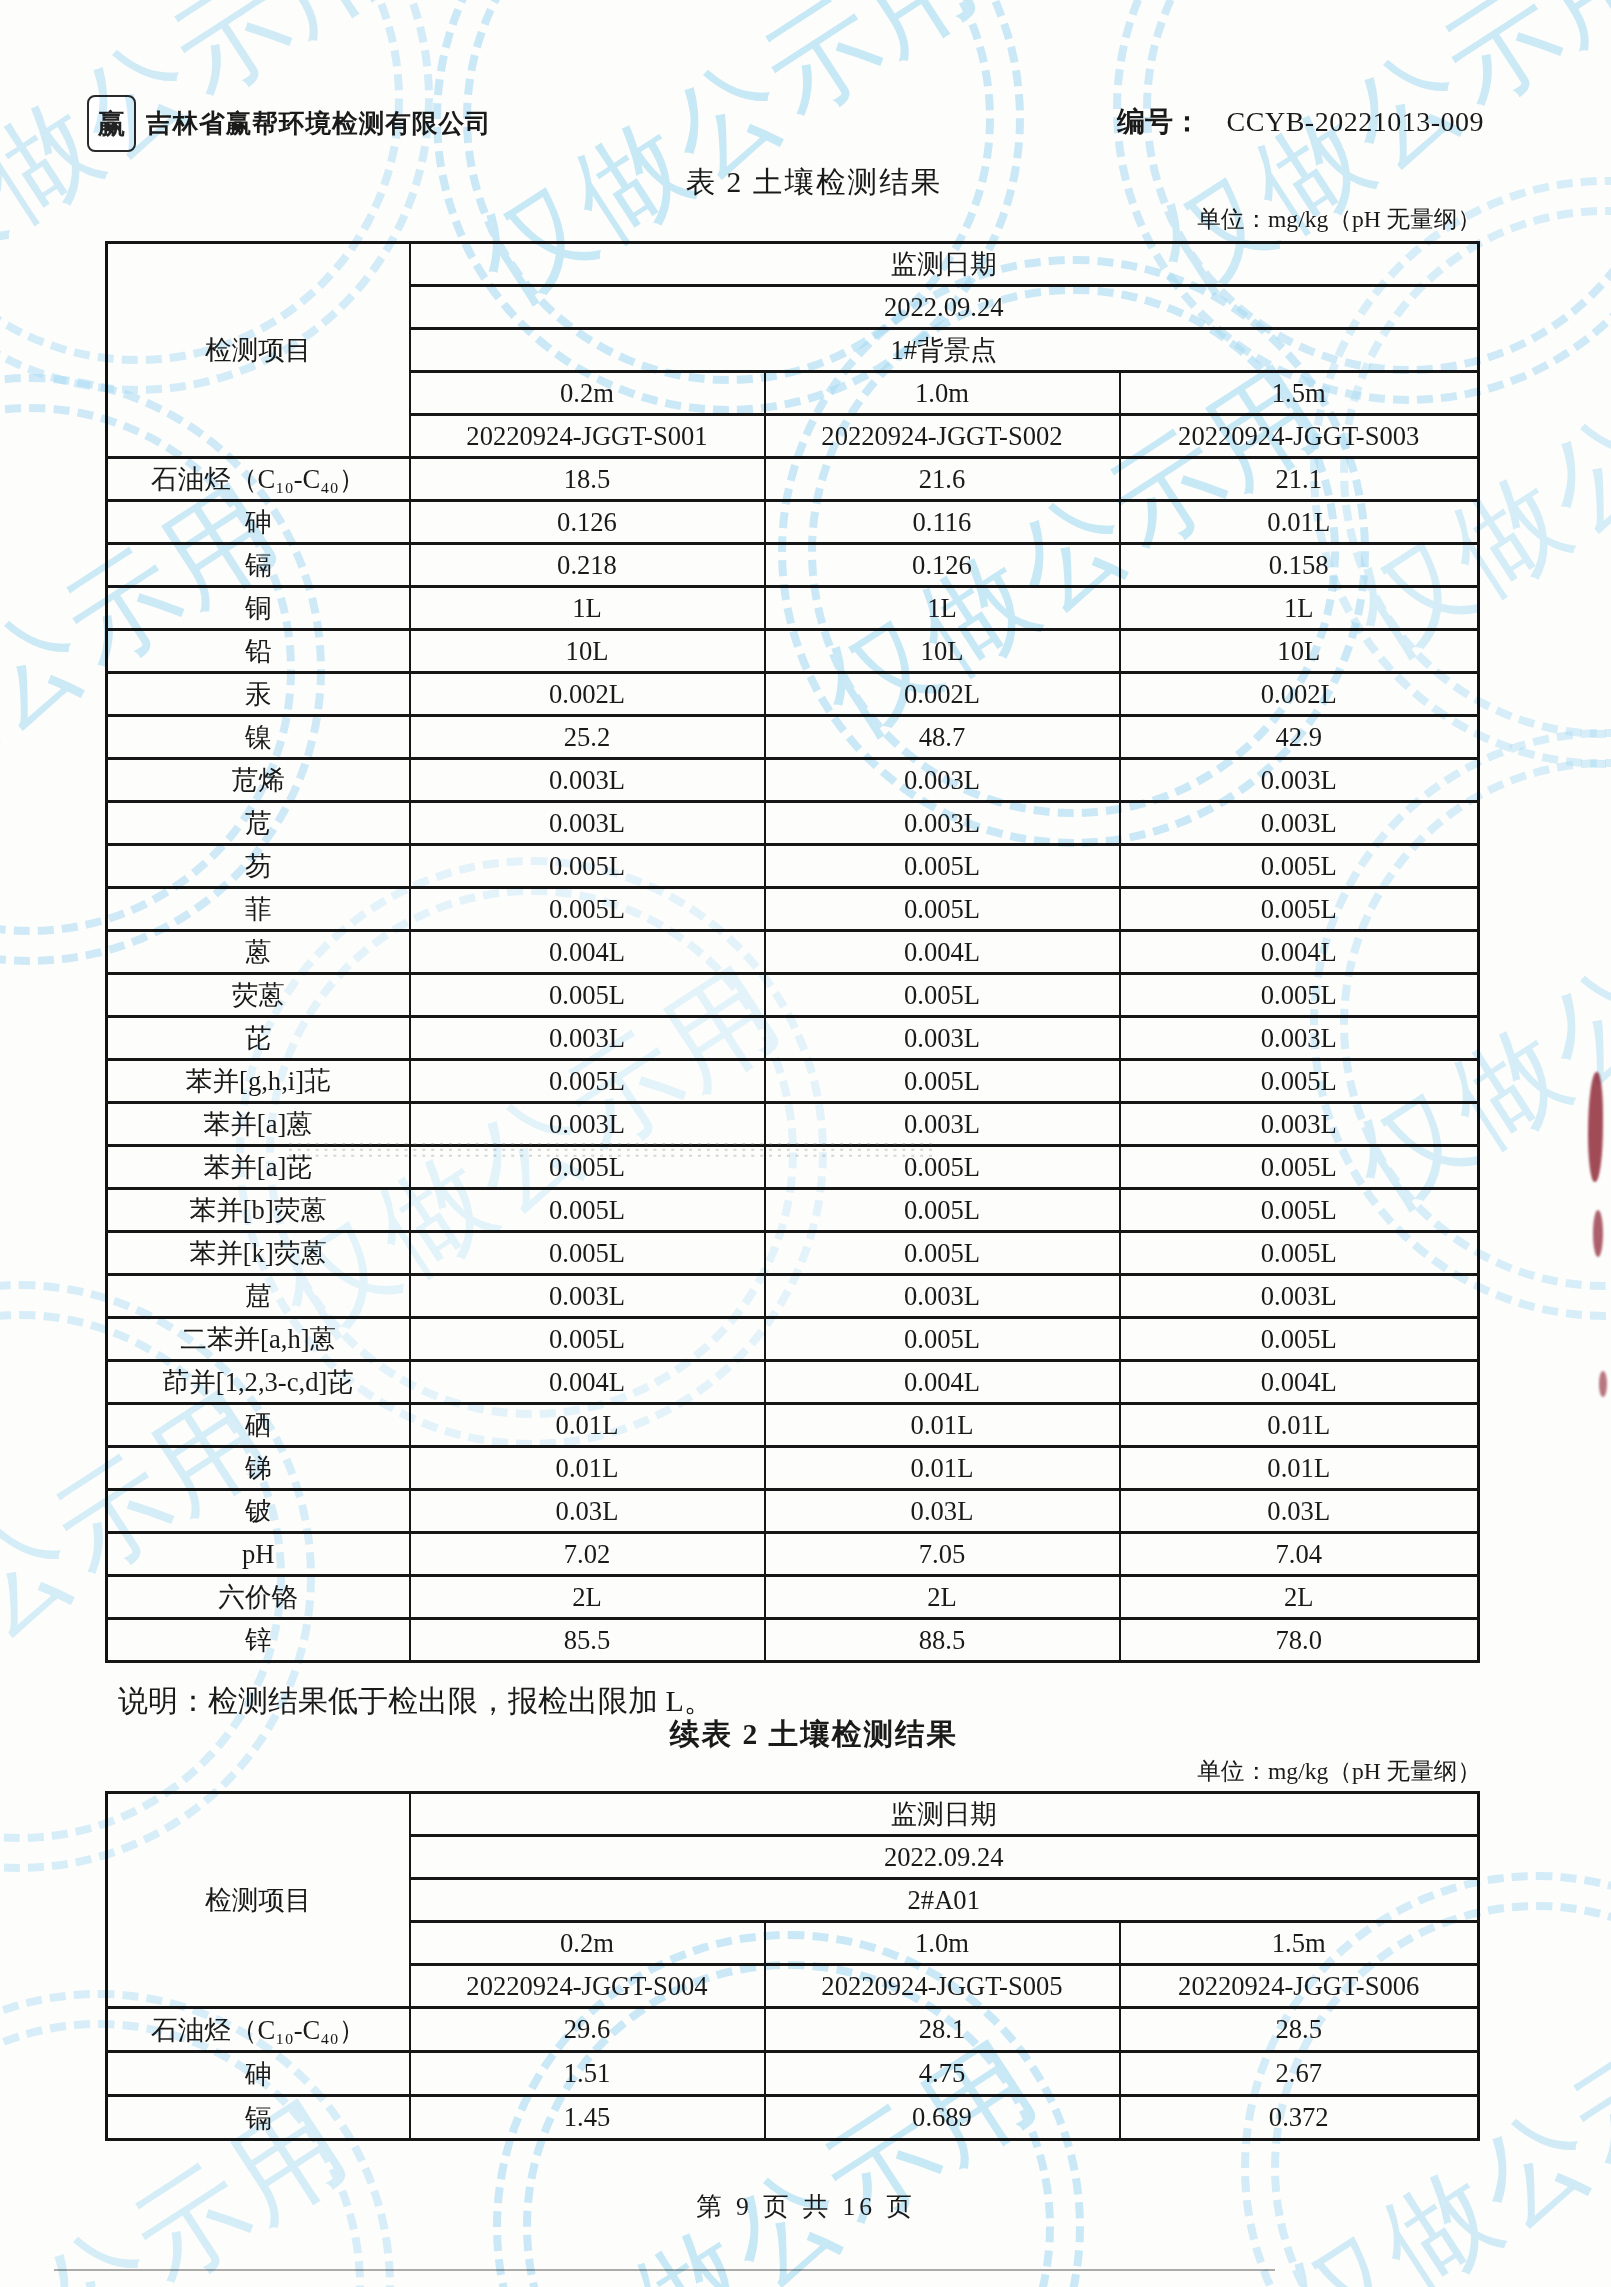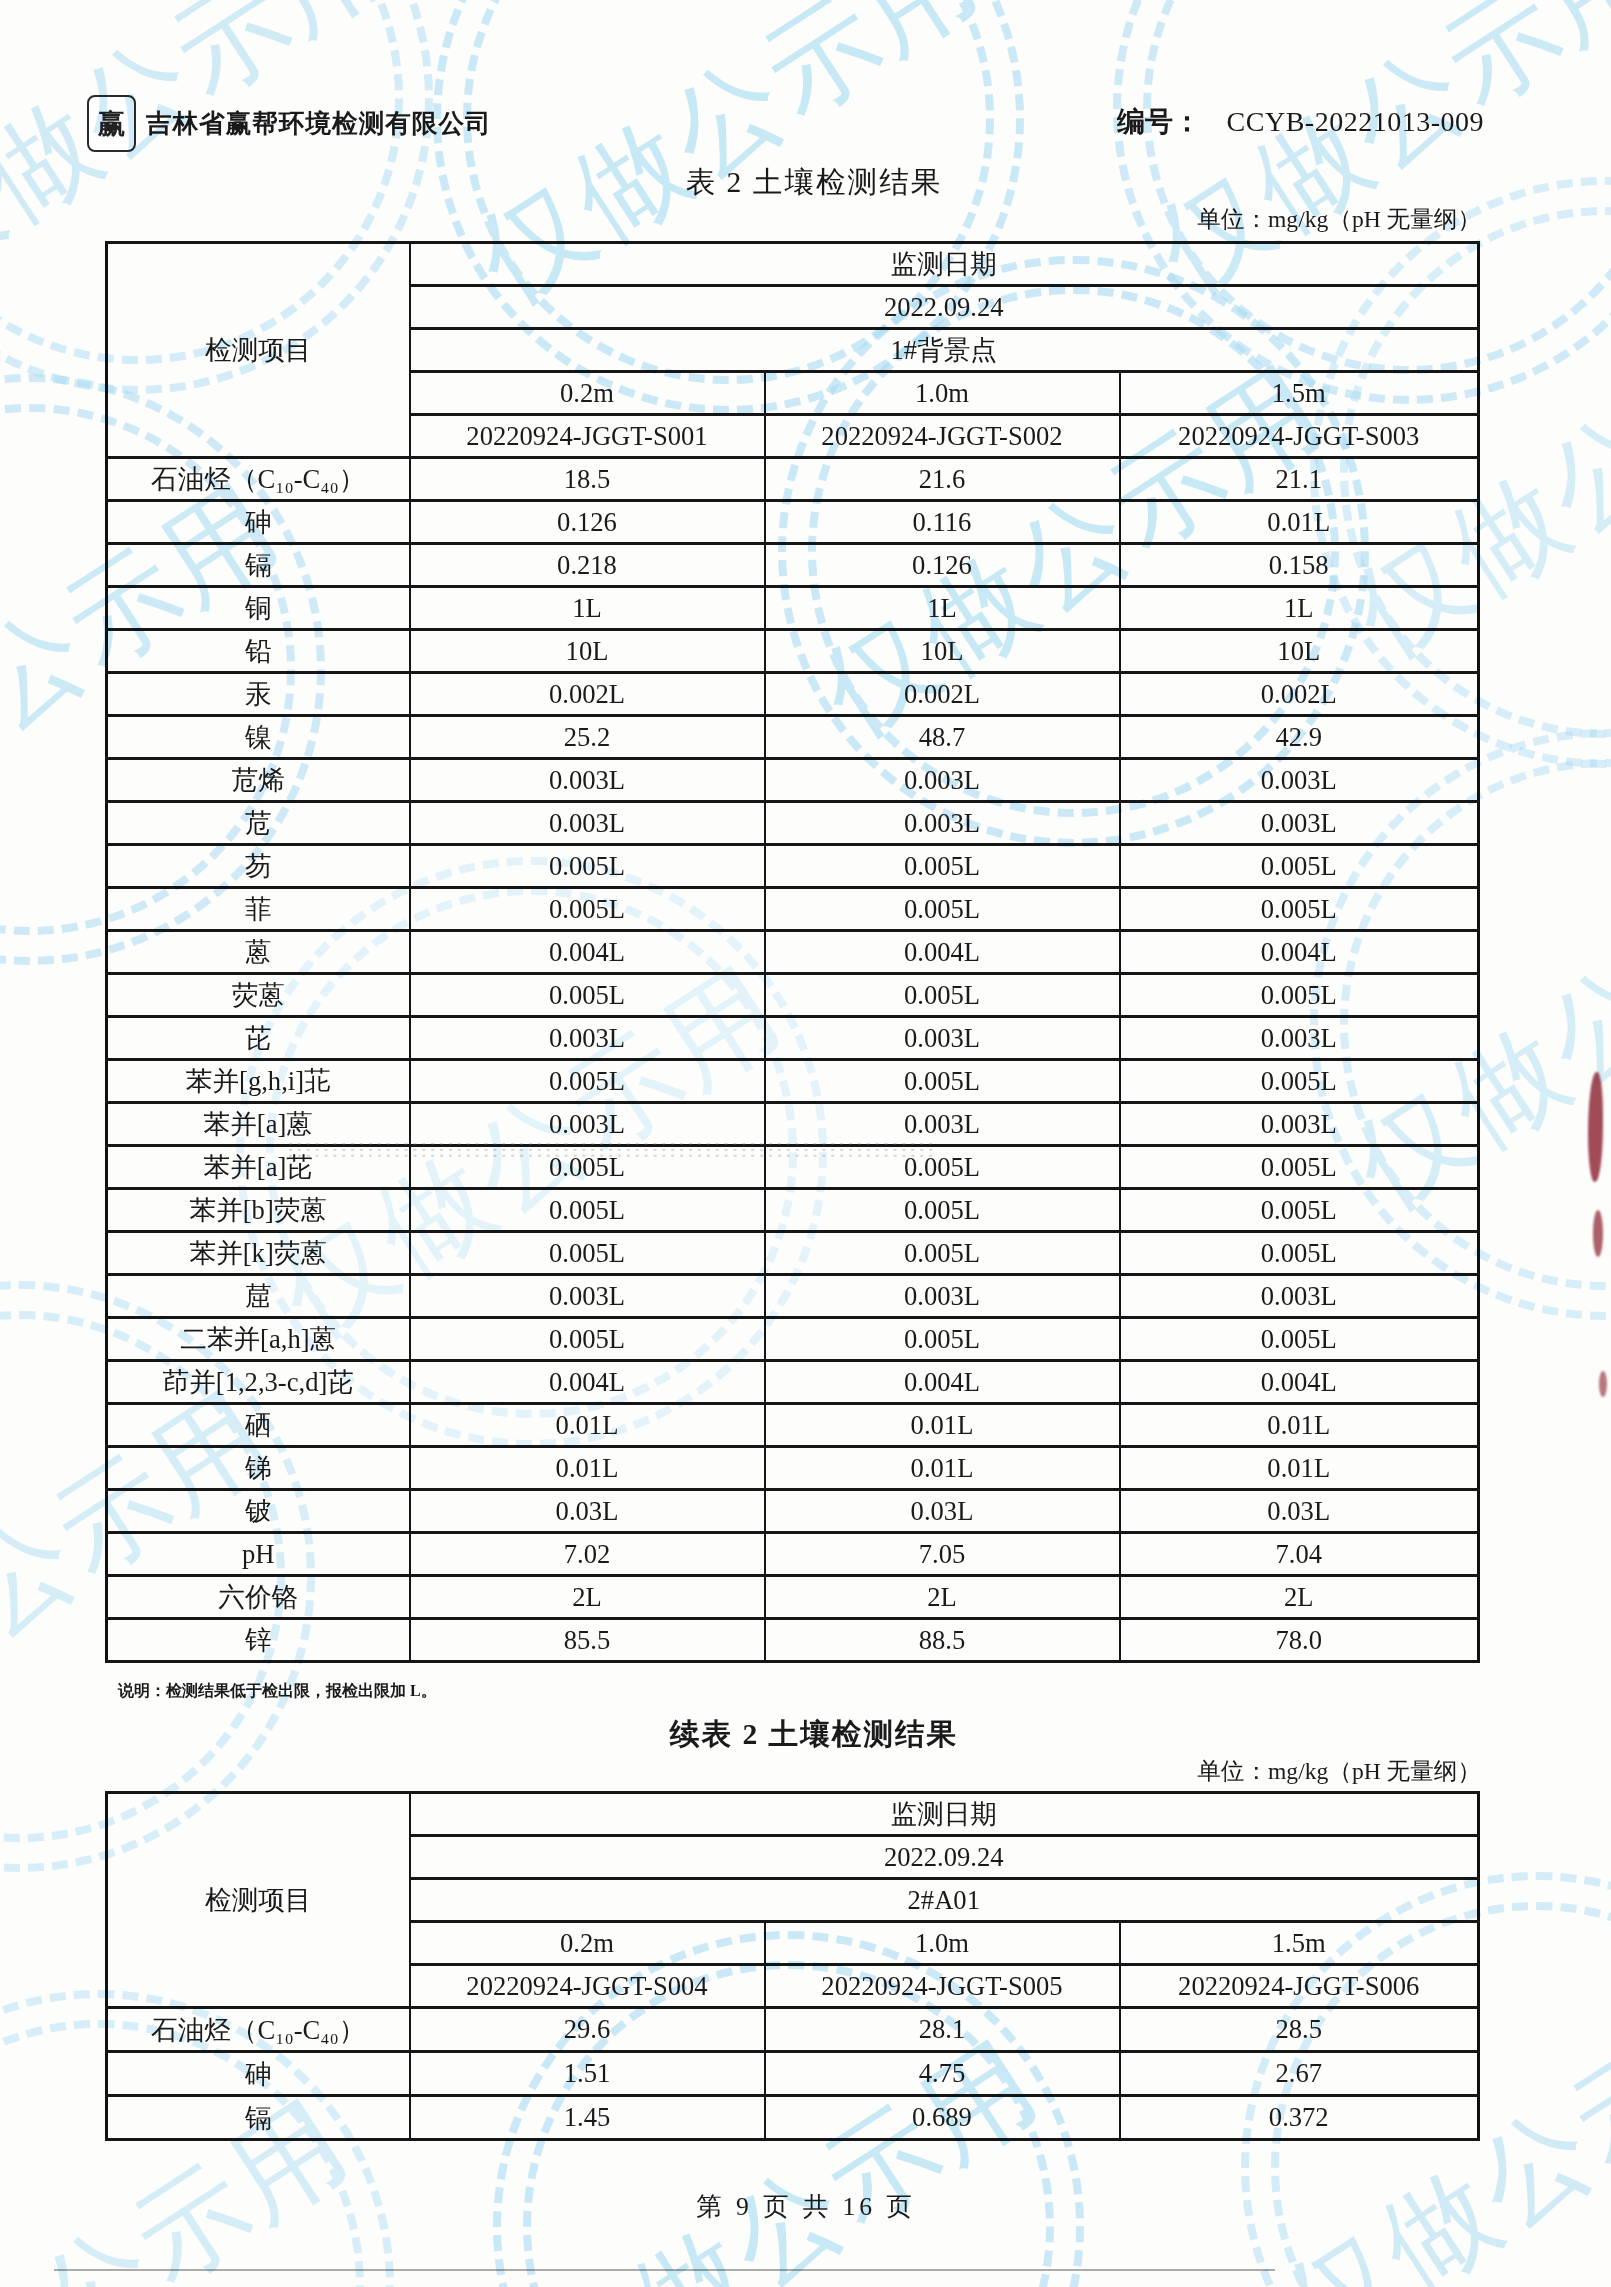--- a/index.html
+++ b/index.html
@@ -47,21 +47,21 @@
     border-left:2px solid #161616; border-right:2px solid #161616;
     border-top:3px solid #161616; border-bottom:3px solid #161616;
     text-align:center; vertical-align:middle; padding:0 3.9px;
     overflow:hidden; white-space:nowrap;
   }
   table.rpt { border:3px solid #111; }
   table.rpt tr { height:43px; }
   .tb2 tbody tr { height:44px; }
 
   
-  .note { position:absolute; left:118px; top:1681px; font-size:16px;font-weight:bold; }
+  .note { position:absolute; left:118px; top:1681px; font-size:30px; }
   .footer { position:absolute; left:0; top:2189px; width:100%; text-align:center; font-size:25.6px; letter-spacing:3.9px; }
   .bottom-line { position:absolute; left:54px; top:2269px; width:1221px; height:2px; background:#8f8f8f; opacity:.75; }
 
   
   .wm-layer { position:absolute; inset:0; pointer-events:none; mix-blend-mode:multiply; z-index:5; }
   .wm {
     position:absolute; width:591px; height:591px;
     display:flex; align-items:center; justify-content:center;
   }
   .wm::before, .wm::after {

